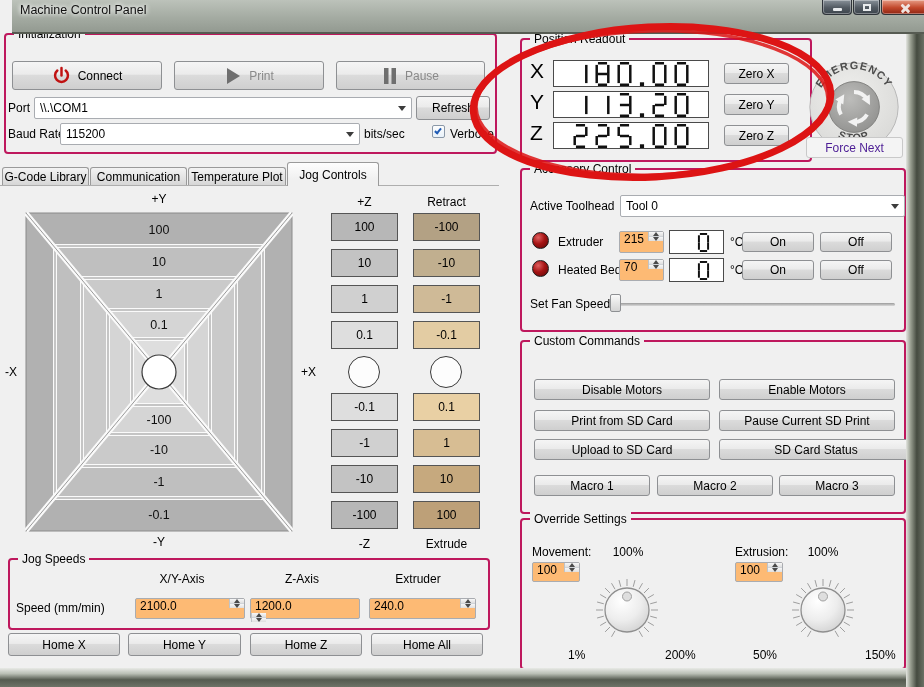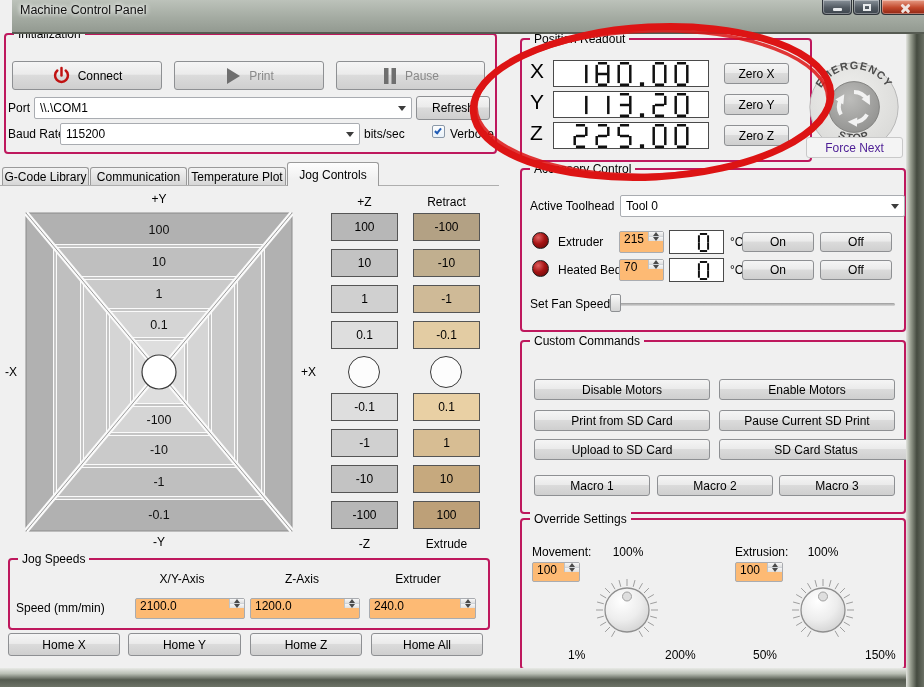--- a/index.html
+++ b/index.html
@@ -214,21 +214,21 @@
         <span class="spin-val">2100.0</span>
         <span class="spin-btns">
             <span class="sa">
               <span class="tri-up-s"></span>
             </span>
             <span class="sa">
               <span class="tri-dn-s"></span>
             </span>
           </span>
       </div>
-      <div class="spin" style="left:240px;top:38px;width:110px;height:21px;">
+      <div class="spin" style="left:240px;top:38px;width:110px;height:21px;flex-direction:column;">
         <span class="spin-val">1200.0</span>
         <span class="spin-btns">
             <span class="sa">
               <span class="tri-up-s"></span>
             </span>
             <span class="sa">
               <span class="tri-dn-s"></span>
             </span>
           </span>
       </div>

